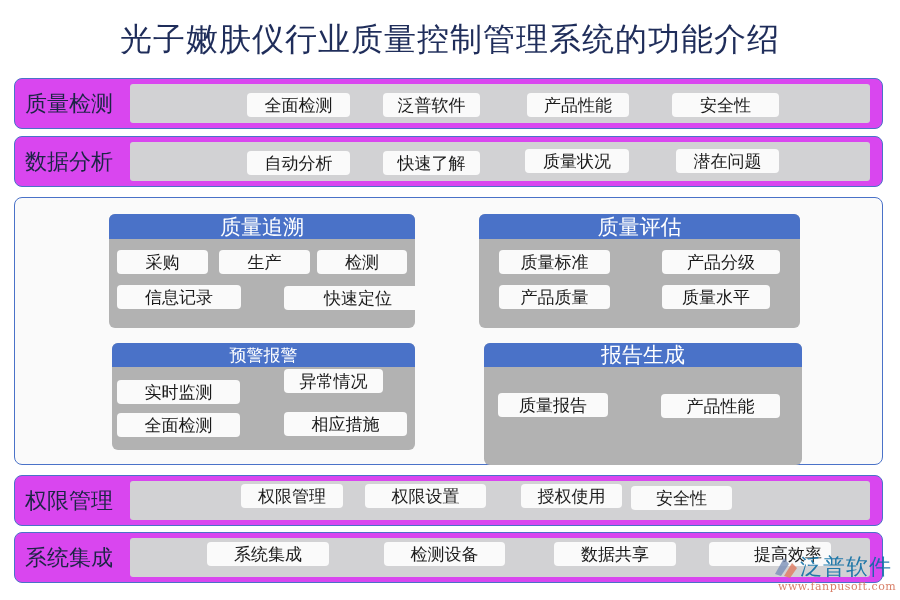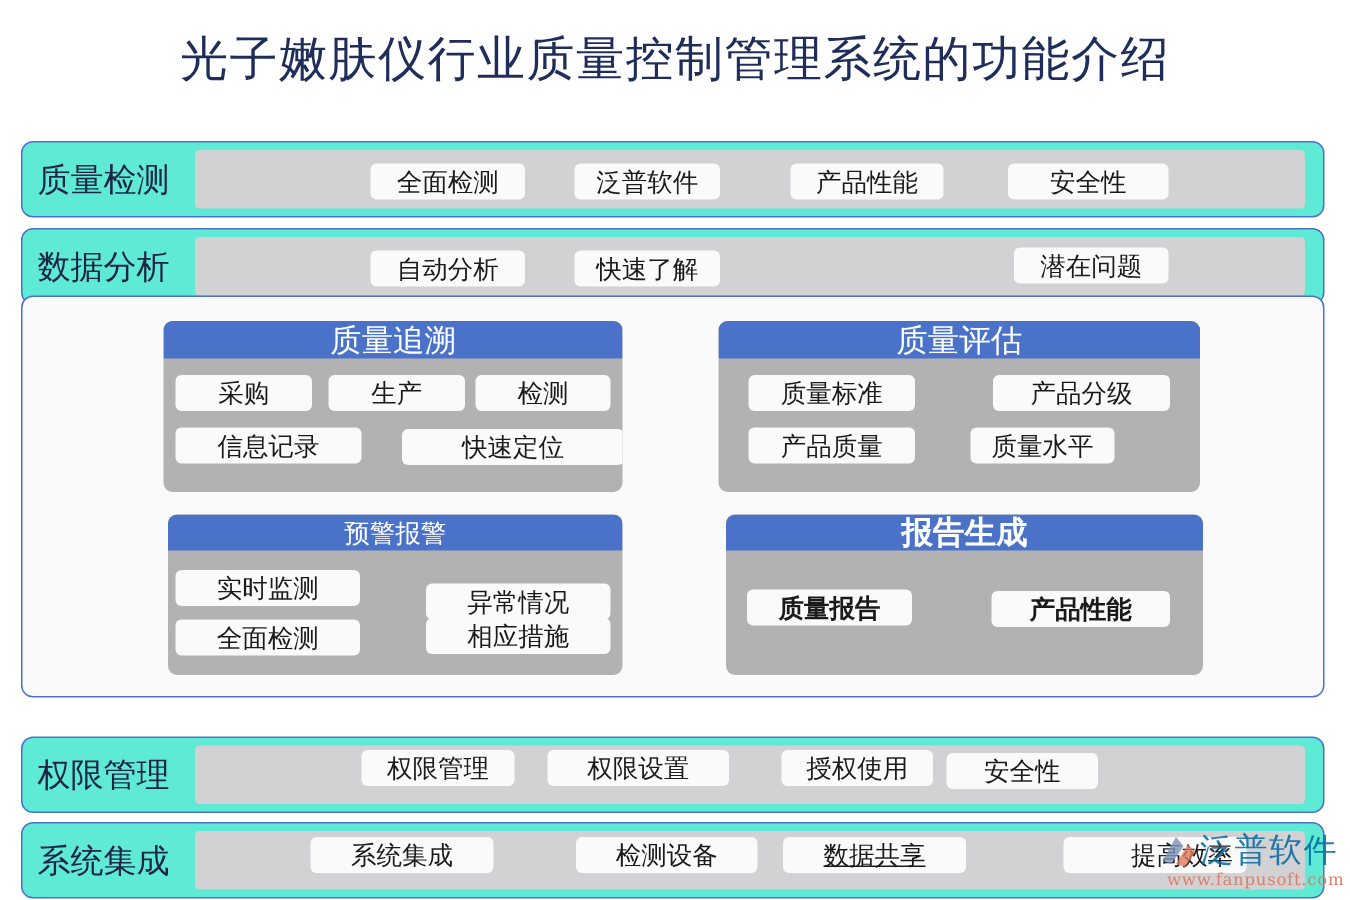--- a/index.html
+++ b/index.html
@@ -6,21 +6,21 @@
   html, body { width: 900px; height: 600px; background: #ffffff; overflow: hidden; }
   body { position: relative; font-family: "DejaVu Serif", "Liberation Serif", serif; color: #1a1a1a; }
 
   .title {
     position: absolute; left: 0; top: 18px; width: 900px; text-align: center;
     font-size: 32px; color: #1f2d5a; letter-spacing: 1px; font-weight: normal;
   }
 
   .row-panel {
     position: absolute; left: 14px; width: 869px;
-    border: 1.5px solid #4a72c8; border-radius: 8px; background: #5eead4; margin-top: 16px;
+    border: 1.5px solid #4a72c8; border-radius: 8px; background: #d946ef;
   }
   .row-label {
     position: absolute; left: 10px; top: 0; height: 100%;
     display: flex; align-items: center; font-size: 22px; color: #1c2545;
   }
   .row-strip {
     position: absolute; left: 115px; right: 12px; top: 5px; bottom: 5px;
     background: #d2d2d4; border-radius: 3px;
   }
   .chip {
@@ -70,52 +70,53 @@
     <div class="chip" style="left:397px; top:9px; width:102px;">产品性能</div>
     <div class="chip" style="left:542px; top:9px; width:107px;">安全性</div>
   </div>
 </div>
 
 <div class="row-panel" style="top:136px; height:51px;">
   <div class="row-label">数据分析</div>
   <div class="row-strip">
     <div class="chip" style="left:117px; top:9px; width:103px;">自动分析</div>
     <div class="chip" style="left:253px; top:9px; width:97px;">快速了解</div>
+    <div class="chip" style="left:395px; top:7px; width:104px;">质量状况</div>
     <div class="chip" style="left:546px; top:7px; width:103px;">潜在问题</div>
   </div>
 </div>
 
 <div class="mid-panel">
 
   <div class="card" style="left:94px; top:16px; width:306px; height:114px;">
     <div class="card-head">质量追溯</div>
     <div class="chip" style="left:8px; top:36px; width:91px;">采购</div>
     <div class="chip" style="left:110px; top:36px; width:91px;">生产</div>
     <div class="chip" style="left:208px; top:36px; width:90px;">检测</div>
     <div class="chip" style="left:8px; top:71px; width:124px;">信息记录</div>
-    <div class="chip" style="left:159px; top:72px; width:148px;">快速定位</div>
+    <div class="chip" style="left:175px; top:72px; width:148px;">快速定位</div>
   </div>
 
   <div class="card" style="left:464px; top:16px; width:321px; height:114px;">
     <div class="card-head">质量评估</div>
     <div class="chip" style="left:20px; top:36px; width:111px;">质量标准</div>
     <div class="chip" style="left:183px; top:36px; width:118px;">产品分级</div>
     <div class="chip" style="left:20px; top:71px; width:111px;">产品质量</div>
-    <div class="chip" style="left:168px; top:71px; width:96px;">质量水平</div>
+    <div class="chip" style="left:183px; top:71px; width:108px;">质量水平</div>
   </div>
 
   <div class="card" style="left:97px; top:145px; width:303px; height:107px;">
     <div class="card-head small" style="height:24px;">预警报警</div>
     <div class="chip" style="left:5px; top:37px; width:123px;">实时监测</div>
-    <div class="chip" style="left:172px; top:46px; width:123px;">异常情况</div>
+    <div class="chip" style="left:172px; top:26px; width:99px;">异常情况</div>
     <div class="chip" style="left:5px; top:70px; width:123px;">全面检测</div>
     <div class="chip" style="left:172px; top:69px; width:123px;">相应措施</div>
   </div>
 
-  <div class="card" style="left:469px; top:145px; width:318px; height:107px;font-weight:bold;">
+  <div class="card" style="left:469px; top:145px; width:318px; height:122px;">
     <div class="card-head" style="height:24px;">报告生成</div>
     <div class="chip" style="left:14px; top:50px; width:110px;">质量报告</div>
     <div class="chip" style="left:177px; top:51px; width:119px;">产品性能</div>
   </div>
 </div>
 
 <div class="row-panel" style="top:475px; height:51px;padding-left:12px;">
   <div class="row-label">权限管理</div>
   <div class="row-strip">
     <div class="chip" style="left:111px; top:3px; width:102px;">权限管理</div>
@@ -123,21 +124,21 @@
     <div class="chip" style="left:391px; top:3px; width:101px;">授权使用</div>
     <div class="chip" style="left:501px; top:5px; width:101px;">安全性</div>
   </div>
 </div>
 
 <div class="row-panel" style="top:532px; height:51px;">
   <div class="row-label">系统集成</div>
   <div class="row-strip">
     <div class="chip" style="left:77px; top:4px; width:122px;">系统集成</div>
     <div class="chip" style="left:254px; top:4px; width:121px;">检测设备</div>
-    <div class="chip" style="left:392px; top:4px; width:122px;text-decoration:underline;">数据共享</div>
+    <div class="chip" style="left:424px; top:4px; width:122px;">数据共享</div>
     <div class="chip" style="left:579px; top:4px; width:122px;padding-left:36px;">提高效率</div>
   </div>
 </div>
 
 <div class="watermark">
   <span class="wm-logo">
     <svg width="28" height="26" viewBox="0 0 28 26">
       <path d="M3 20 L12 4 L17 10 L9 22 Z" fill="#7a90b8" opacity="0.8"></path>
       <path d="M12 22 L20 9 L25 14 L18 24 Z" fill="#e07a5f" opacity="0.8"></path>
     </svg>

